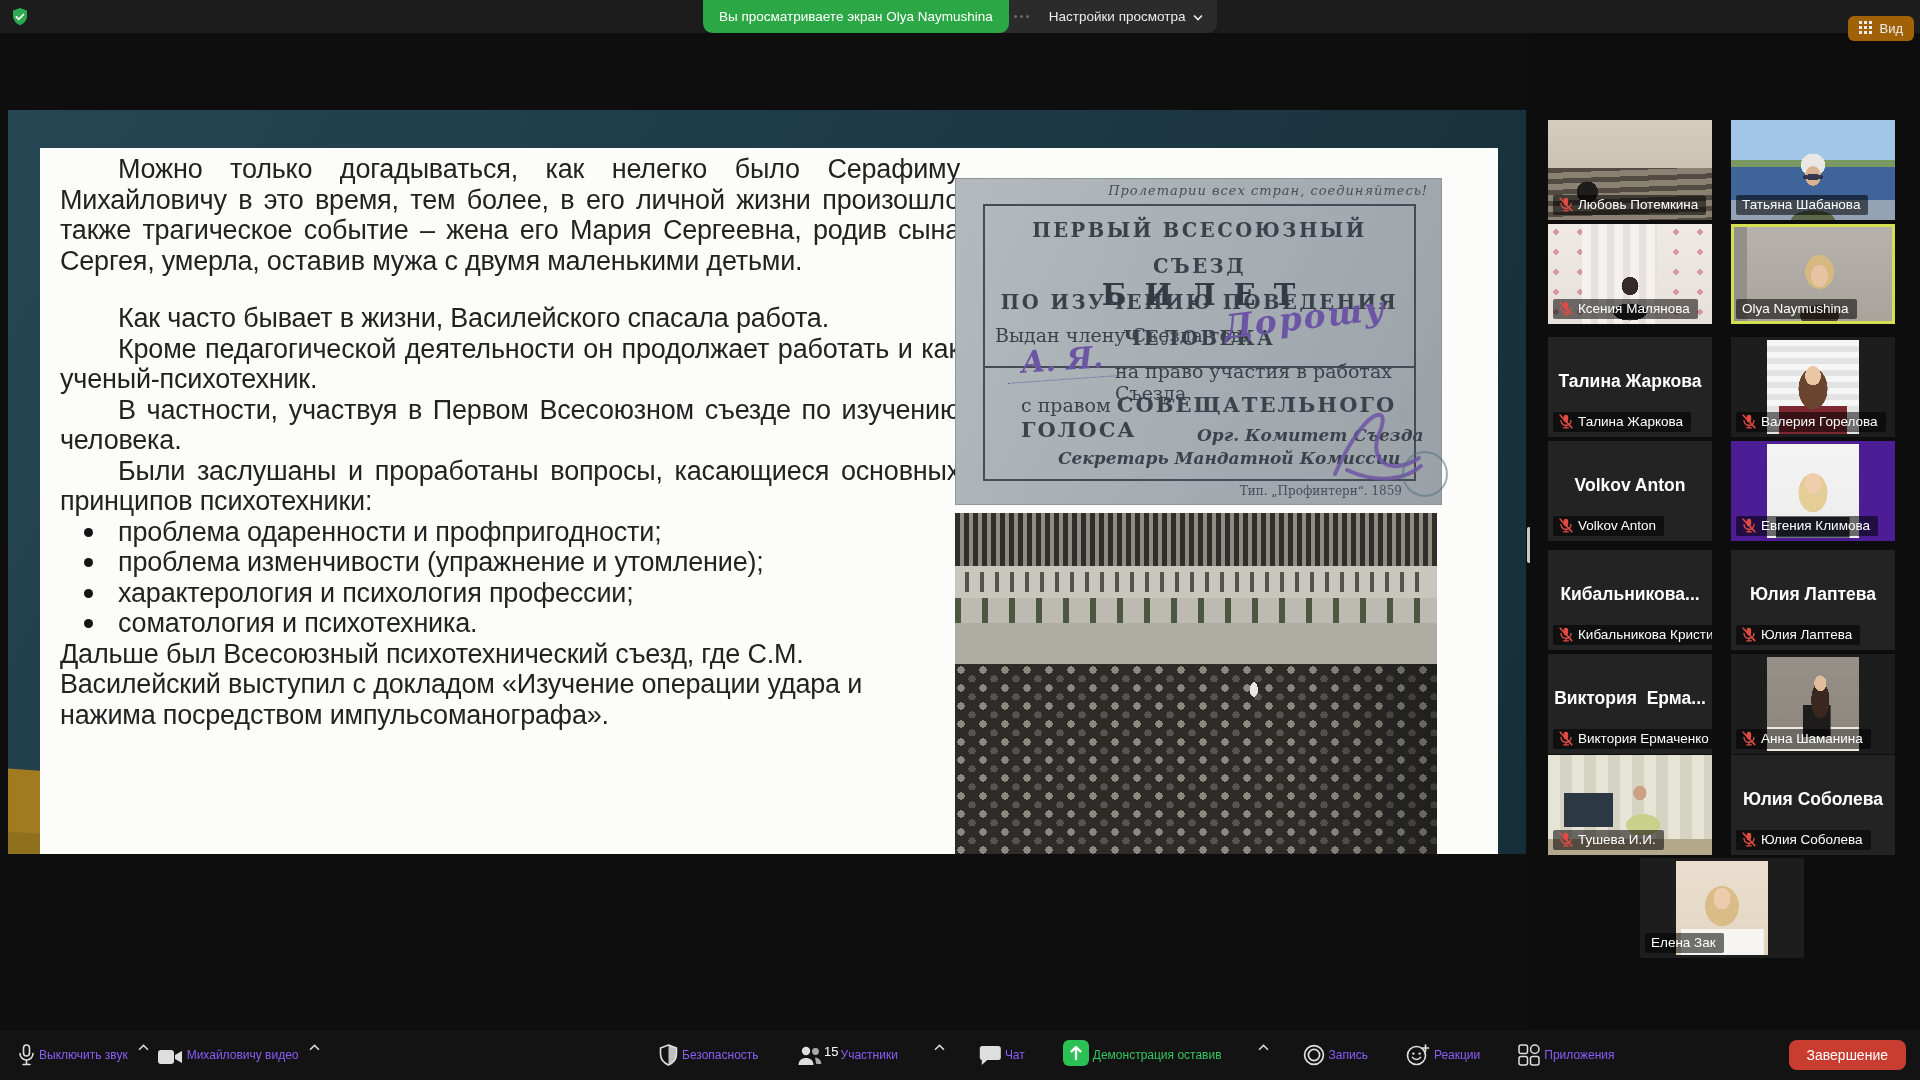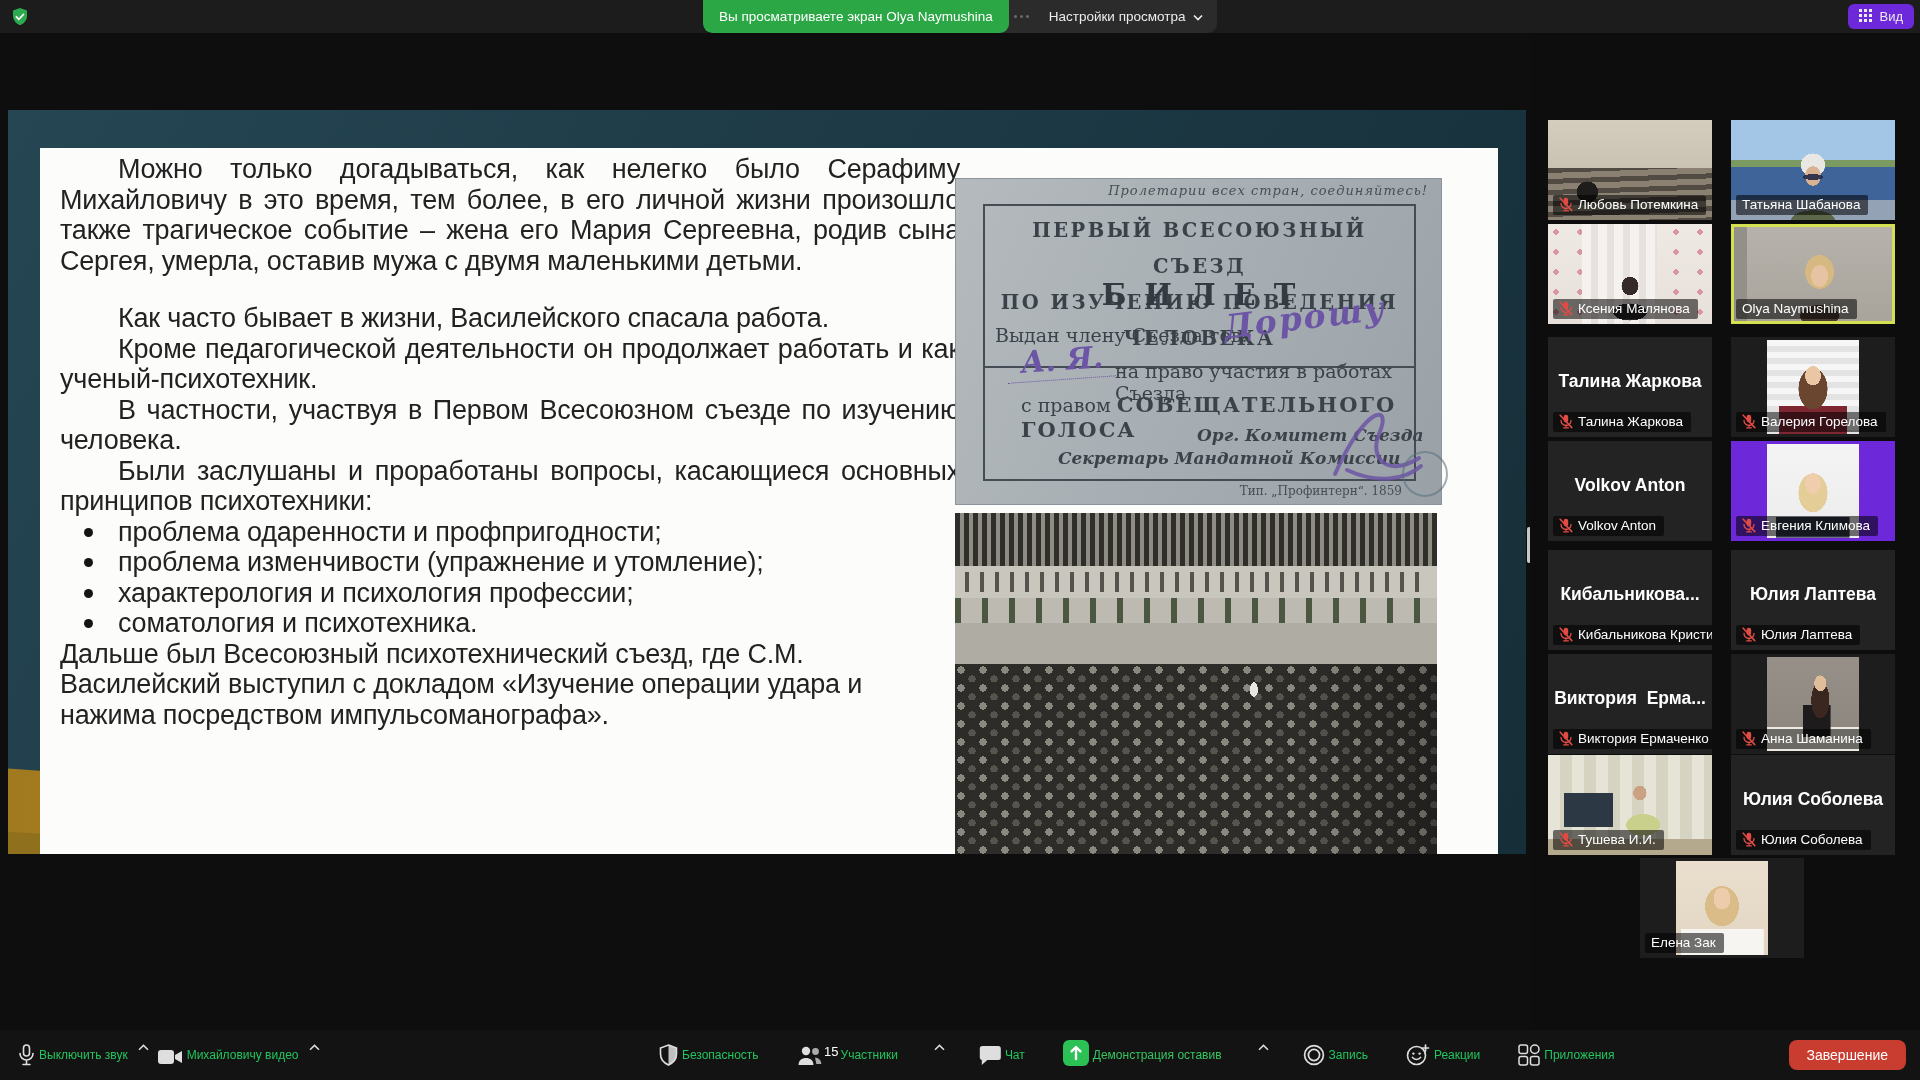--- a/index.html
+++ b/index.html
@@ -10,21 +10,21 @@
   #topbar { position:absolute; left:0; top:0; width:1920px; height:33px; background:#1c1c1c; z-index:30; }
   .sec-shield { position:absolute; left:10px; top:7px; width:20px; height:20px; }
   #floatbar { position:absolute; left:703px; top:0; height:33px; display:flex; align-items:stretch;
               background:#2b2b2b; border-radius:0 0 9px 9px; overflow:hidden; }
   #share-banner { background:var(--accent-green); color:#fff; font-size:13.5px; display:flex; align-items:center;
                   padding:0 16px; border-radius:0 0 9px 9px; white-space:nowrap; }
   .drag-dots { width:26px; display:flex; align-items:center; justify-content:center; gap:3px; }
   .drag-dots i { width:3px; height:3px; border-radius:50%; background:#6a6a6a; display:block; }
   #view-settings { display:flex; align-items:center; gap:8px; color:#ececec; font-size:13.5px;
                    padding:0 14px; white-space:nowrap; cursor:default; }
-  #view-btn { position:absolute; right:6px; top:4px; height:25px; background:#6d28d9; border-radius:6px;
+  #view-btn { position:absolute; right:6px; top:16px; height:25px; background:#a16207; border-radius:6px;
               display:flex; align-items:center; gap:7px; padding:0 11px; color:#ececec; font-size:13px; }
 
   
   #slide { position:absolute; left:8px; top:110px; width:1518px; height:744px;
            background:linear-gradient(120deg,#264653 0%, #1d3a46 45%, #162e38 100%); overflow:hidden; }
   .wedge { position:absolute; inset:0; }
   .wedge-gray { background:#d8d7d3; clip-path:polygon(0 90%, 0 100%, 97% 100%); }
   .wedge-gold { background:linear-gradient(90deg,#a1791f,#d2a238); clip-path:polygon(0 88.5%, 0 100%, 78% 100%); }
   .wedge-dark { background:#8f701d; clip-path:polygon(0 97%, 0 100%, 24% 100%); }
   #panel { position:absolute; left:32px; top:38px; width:1458px; height:785px; background:#fcfcfb; }
@@ -176,21 +176,21 @@
   #divider { position:absolute; left:1527px; top:527px; width:4px; height:36px; background:#c9c9c9; border-radius:2px; }
 
   
   #toolbar { position:absolute; left:0; bottom:0; width:1920px; height:50px; background:#131313; z-index:30; }
   .tb-group { position:absolute; top:0; height:50px; display:flex; align-items:center; }
   #tb-left { left:14px; gap:4px; }
   #tb-center { left:655px; gap:30px; }
   .tb-btn { display:flex; flex-direction:row; align-items:center; justify-content:center; gap:4px;
             height:50px; padding:0 4px; cursor:default; }
   .tb-btn .ic { height:22px; display:flex; align-items:flex-end; position:relative; }
-  .tb-btn .lbl { font-size:12px; color:#22c55e; line-height:12px; white-space:nowrap; }
+  .tb-btn .lbl { font-size:12px; color:#8b5cf6; line-height:12px; white-space:nowrap; }
   .tb-btn.active .lbl { color:var(--share-green); }
   .tb-caret { margin-bottom:16px; margin-left:2px; display:flex; }
   .badge15 { position:absolute; right:-16px; top:0px; color:#fff; font-size:13px; }
   #end-btn { position:absolute; right:14px; top:10px; height:30px; padding:0 18px; background:var(--end-red);
              color:#fff; font-size:14px; border:none; border-radius:8px; }
 </style>
 </head>
 <body>
 
 <div id="topbar">
@@ -362,21 +362,21 @@
         <span class="mic-off">
           <svg width="14" height="15" viewBox="0 0 14 15">
             <rect x="4.6" y="0.8" width="4.6" height="7.6" rx="2.3" fill="#e14b44"></rect>
             <path d="M2 6.5a5 5 0 0010 0M7 11v2.6M4.6 13.8h4.8" stroke="#e14b44" stroke-width="1.3" fill="none" stroke-linecap="round"></path>
             <path d="M1.2 1.2l11.6 12.4" stroke="#e14b44" stroke-width="1.6" stroke-linecap="round"></path>
           </svg>
         </span>
         <span>Volkov Anton</span>
       </div>
     </div>
-    <div class="tile" style="left: 201px; top: 408px; background: #6d28d9;">
+    <div class="tile" style="left: 201px; top: 408px; background: #4c1d95;">
       <div class="photo-card pc-evgenia"></div>
       <div class="label">
         <span class="mic-off">
           <svg width="14" height="15" viewBox="0 0 14 15">
             <rect x="4.6" y="0.8" width="4.6" height="7.6" rx="2.3" fill="#e14b44"></rect>
             <path d="M2 6.5a5 5 0 0010 0M7 11v2.6M4.6 13.8h4.8" stroke="#e14b44" stroke-width="1.3" fill="none" stroke-linecap="round"></path>
             <path d="M1.2 1.2l11.6 12.4" stroke="#e14b44" stroke-width="1.6" stroke-linecap="round"></path>
           </svg>
         </span>
         <span>Евгения Климова</span>

